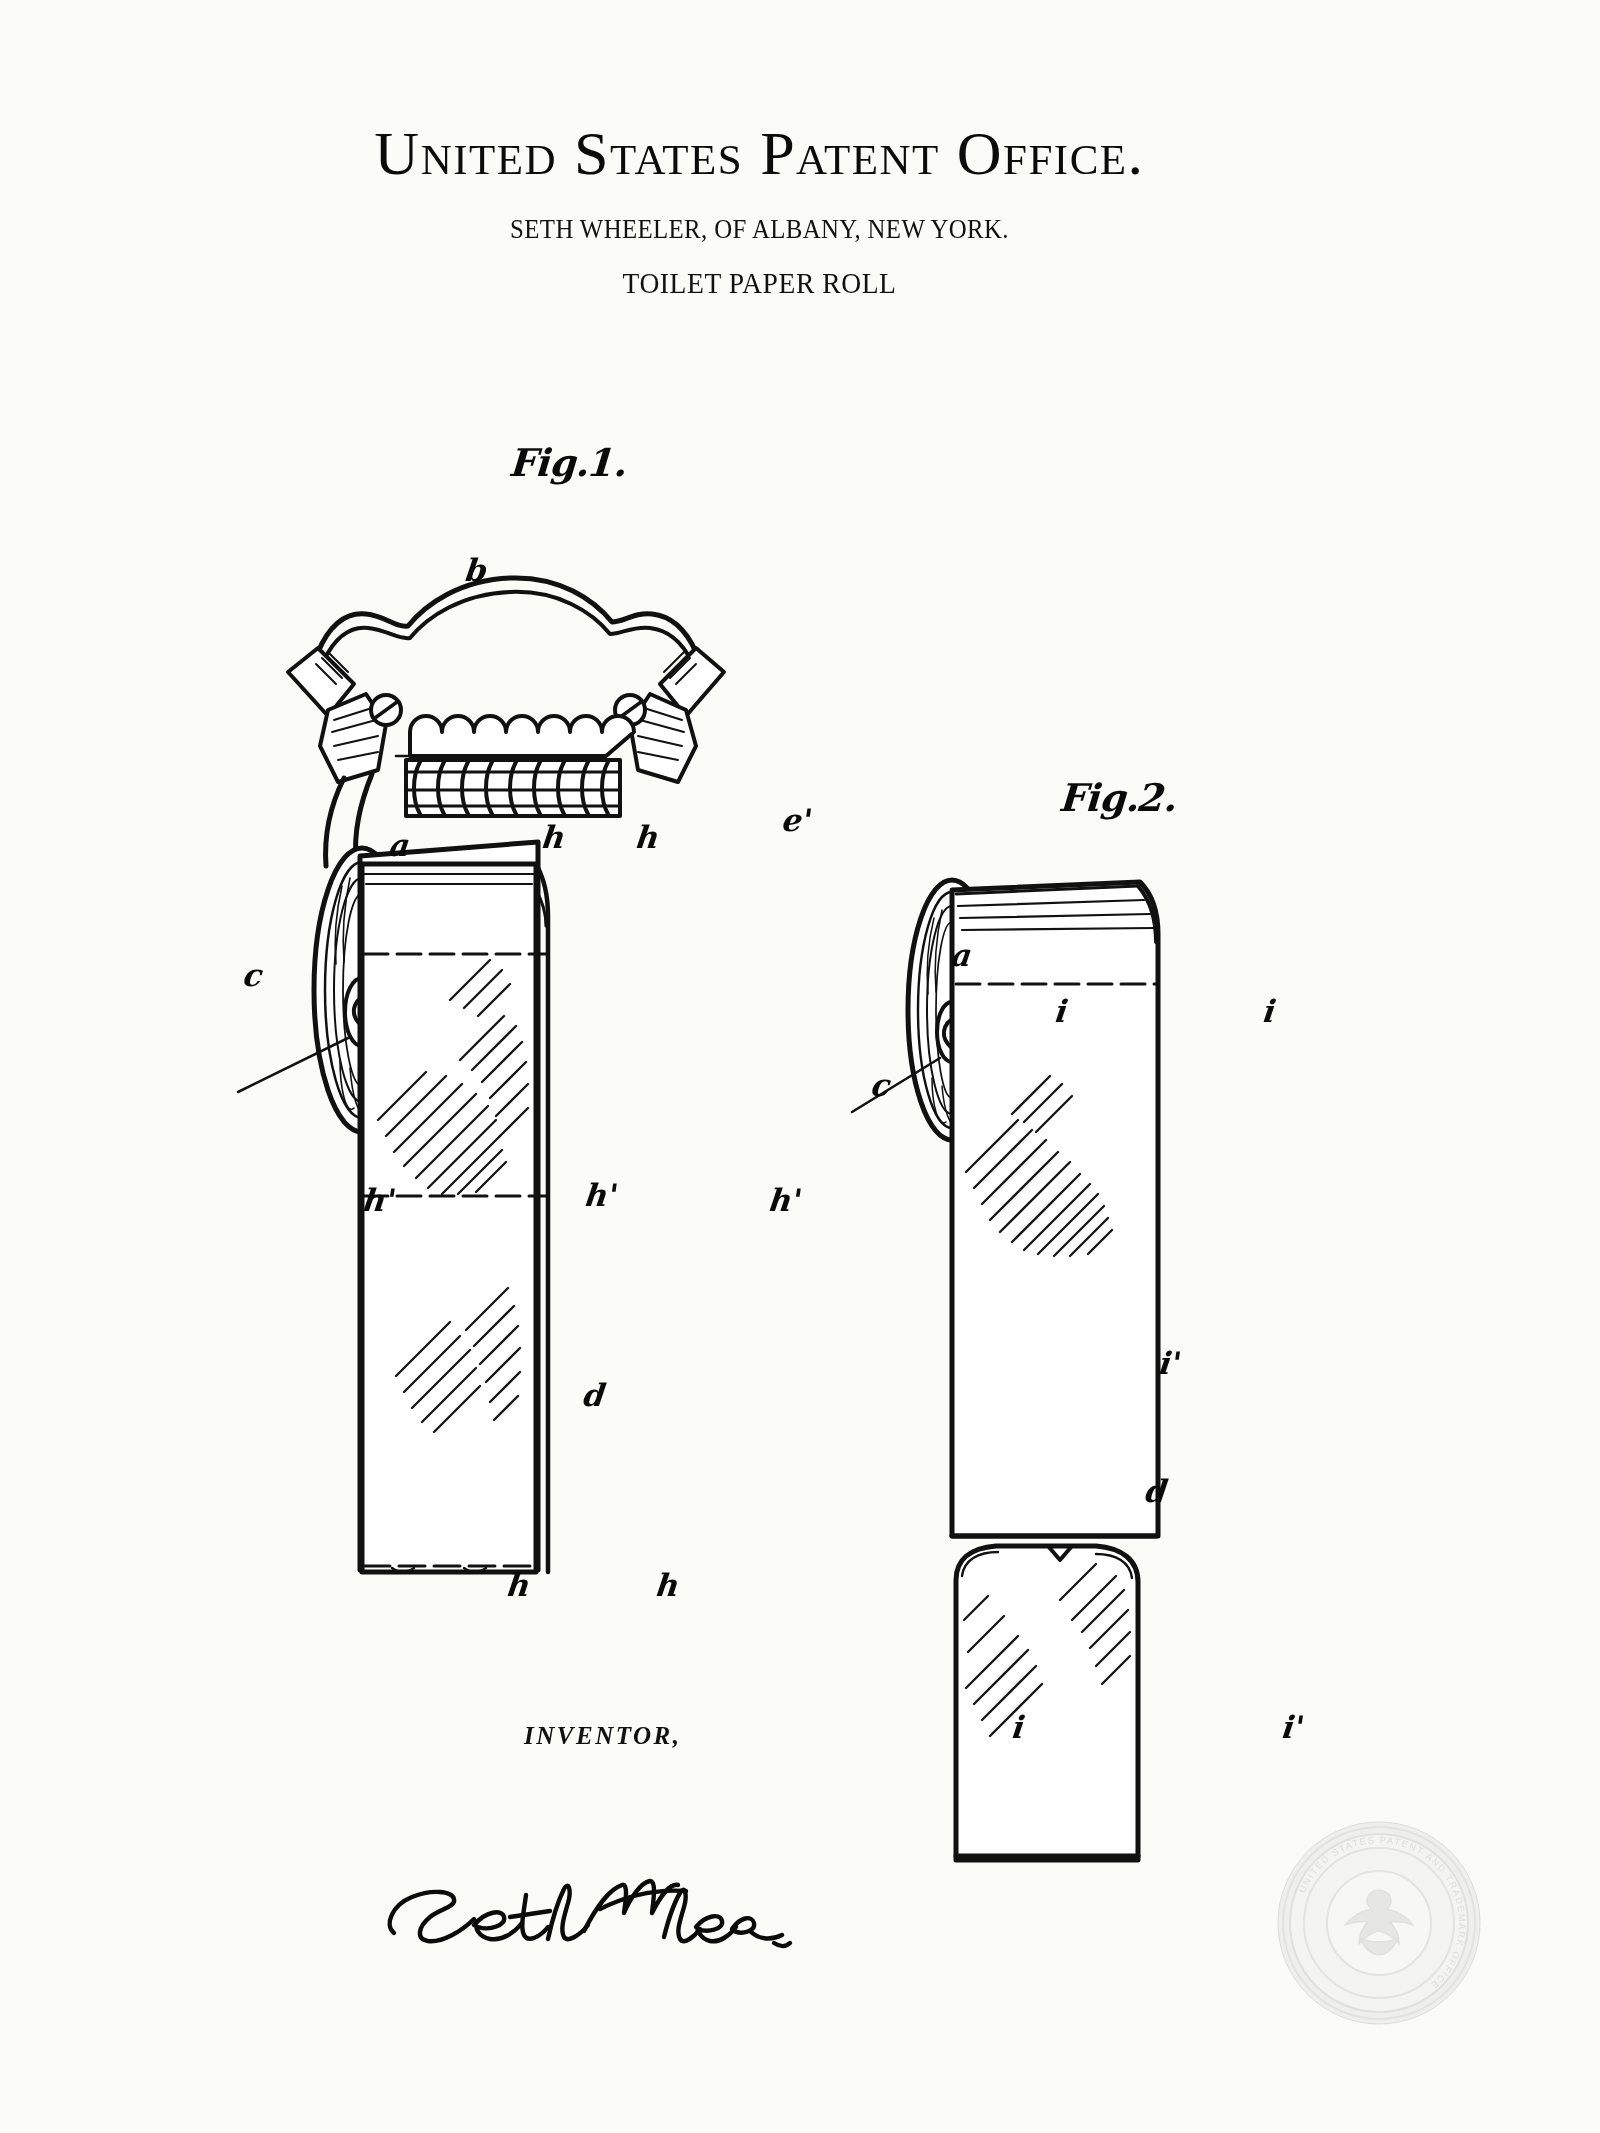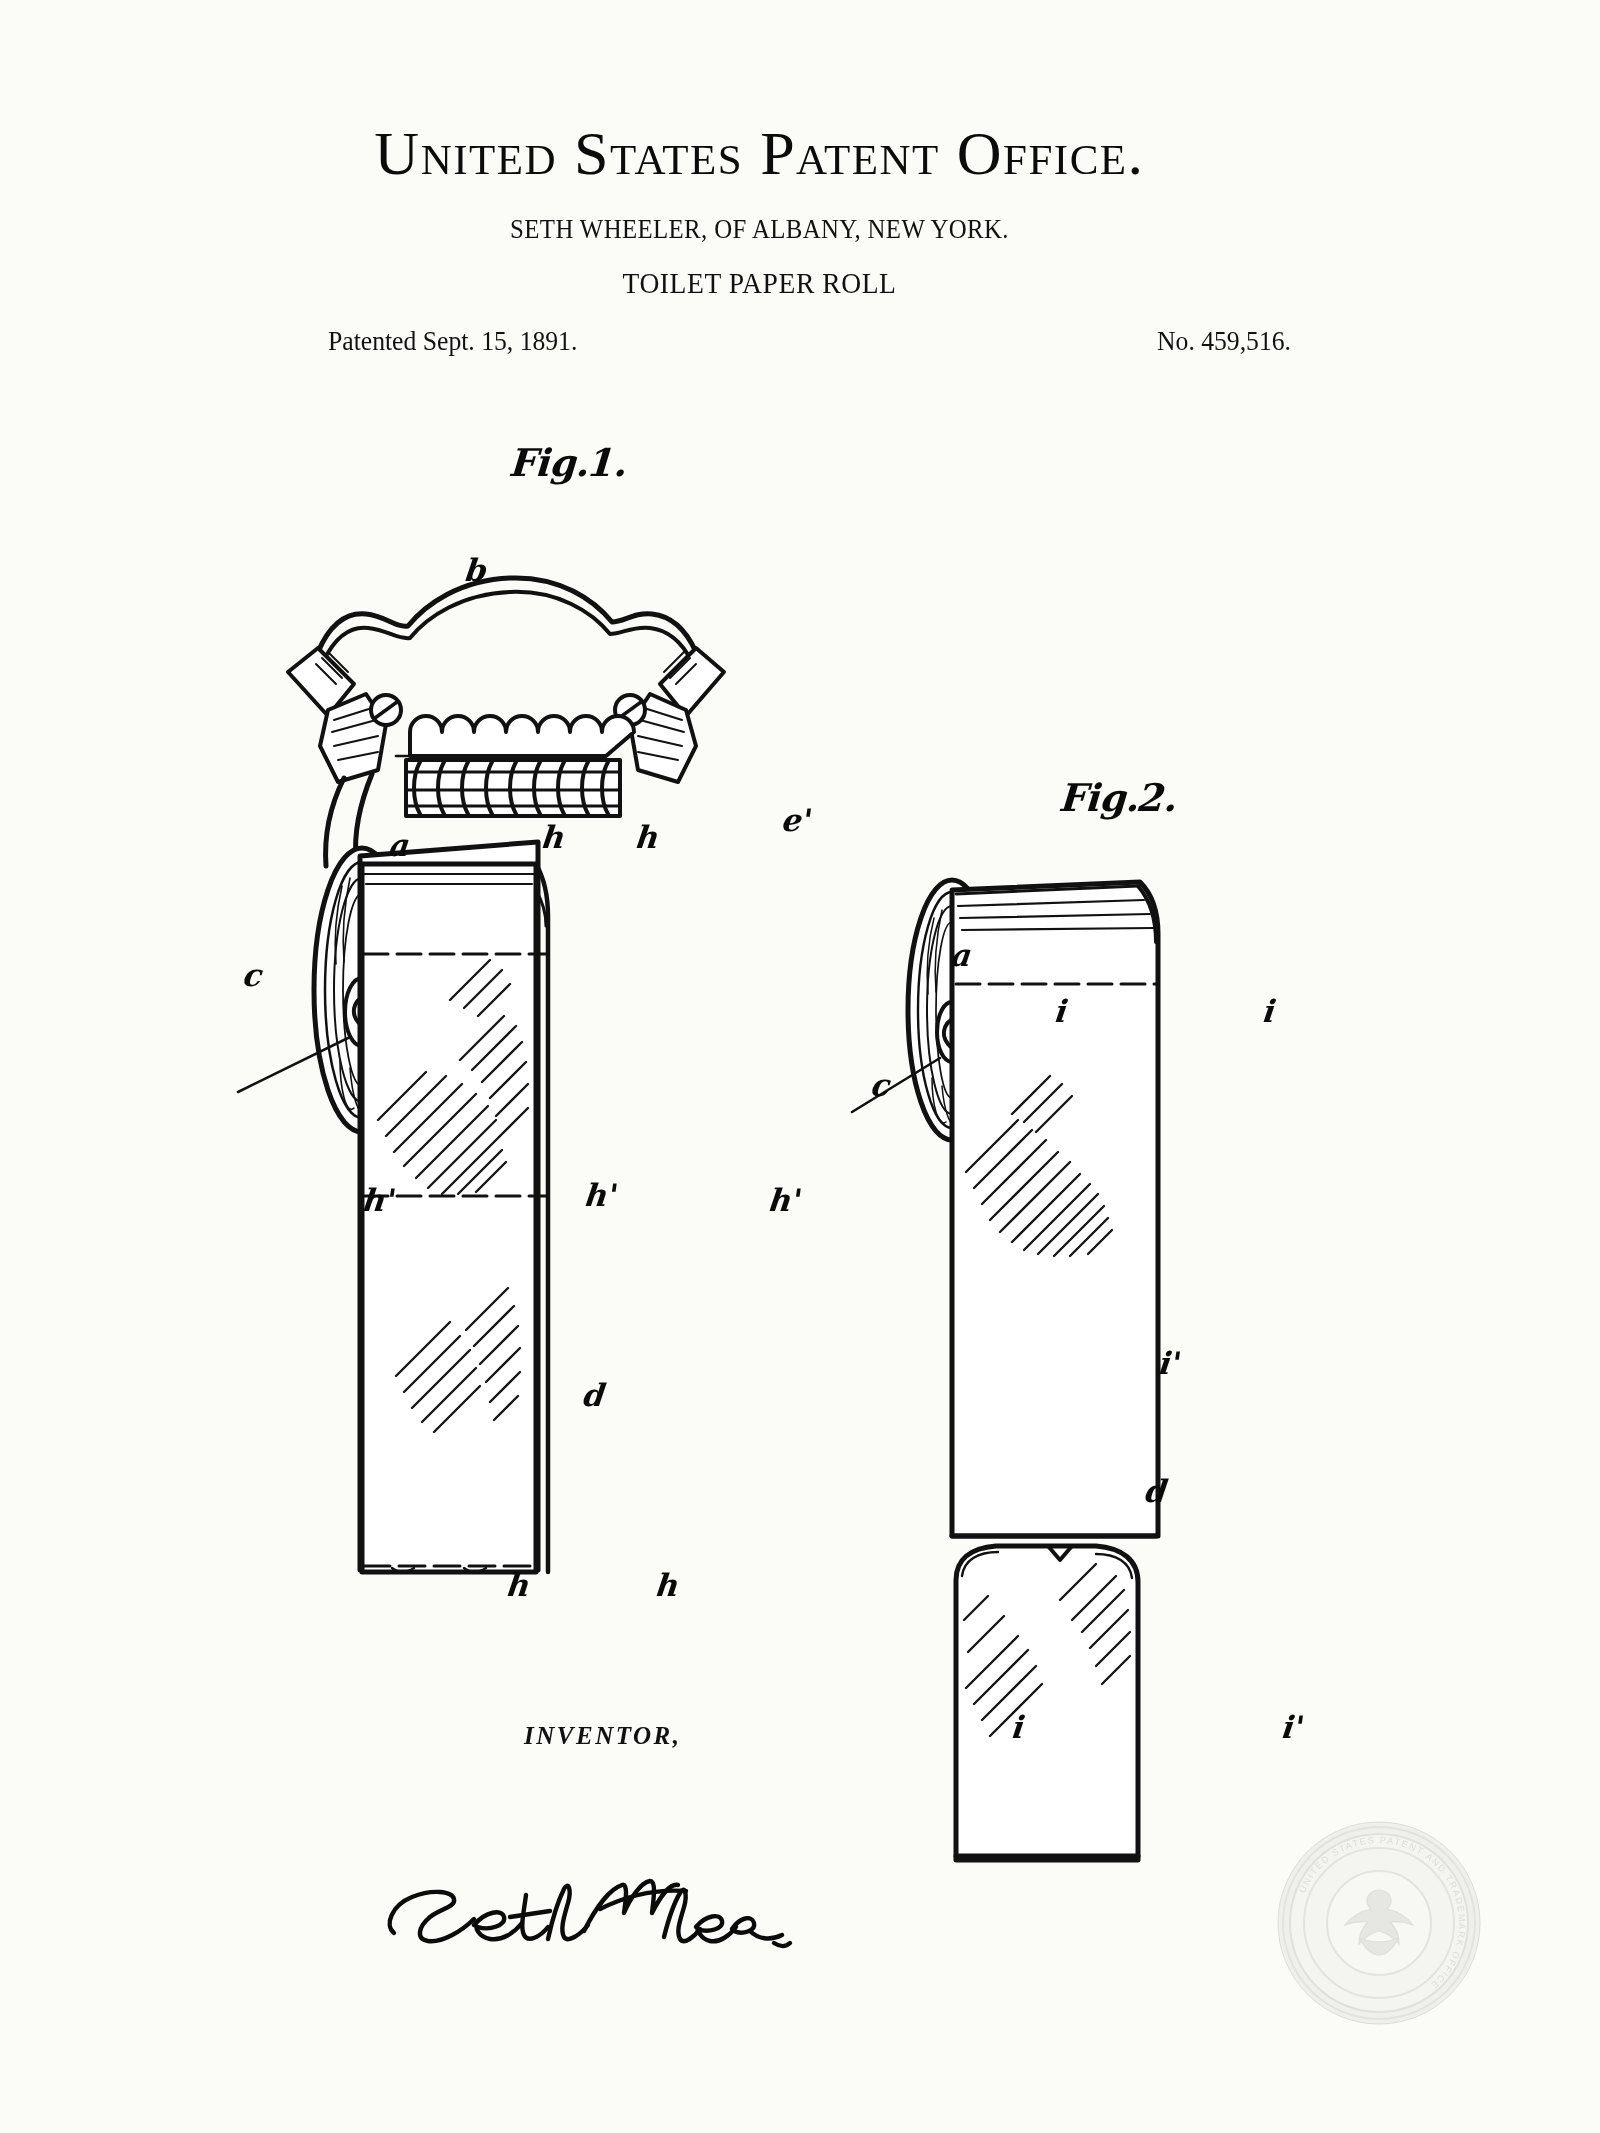--- a/index.html
+++ b/index.html
@@ -133,24 +133,20 @@
 </style>
 </head>
 <body>
 
 <div id="page">
 
   <div id="header">
     <div id="office-title">United States Patent Office.</div>
     <div id="inventor-line">SETH WHEELER, OF ALBANY, NEW YORK.</div>
     <div id="patent-title">TOILET PAPER ROLL</div>
-    <div id="meta-row">
-      <span id="patent-date">Patented  Sept. 15, 1891.</span>
-      <span id="patent-number">No. 459,516.</span>
-    </div>
   </div>
 
   <div class="fig-label" style="left:512px; top:440px;">Fig.1.</div>
 
   <div style="position:absolute; left:300px; top:560px; width:520px; height:1050px;">
     <svg class="draw" width="520" height="1060" viewBox="0 0 520 1060">
 
       <path class="ln" stroke-width="5" fill="#fff" d="M 18 92 C 30 64, 46 52, 66 54 C 86 56, 96 68, 108 66
                C 126 44, 160 20, 210 18 C 260 16, 294 40, 312 62
                C 324 62, 334 52, 352 54 C 372 56, 386 70, 396 92"></path>

